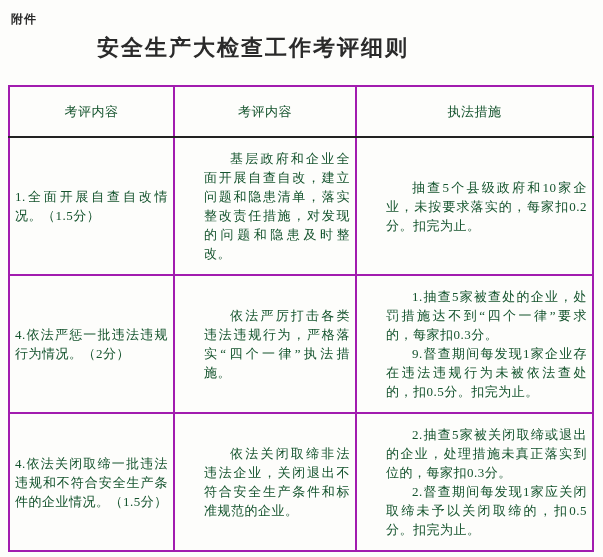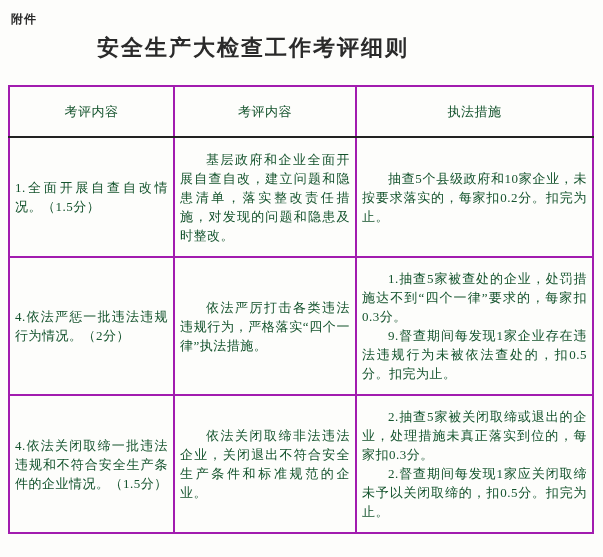--- a/index.html
+++ b/index.html
@@ -58,21 +58,21 @@
     text-align: center;
     height: 27px;
     border-bottom: 2px solid #222;
   }
   table.rules th.c3h, table.rules td.c3d { border-left: 2px solid #222; }
   tr.row-1 td { height: 96px; }
   tr.row-2 td { height: 82px; }
   tr.row-3 td { height: 110px; }
   tr.row-4 td { height: 106px; }
   td p { margin: 0; text-align: justify; }
-  td p.indent { text-indent: 2em; }
+  td p.indent { text-indent: 2em; margin-left: 24px; }
   td.content-cell { text-align: justify; }
 </style>
 </head>
 <body>
 
 <div class="page">
 
   <div class="attachment">附件</div>
 
   <h1 class="doc-title">安全生产大检查工作考评细则</h1>

